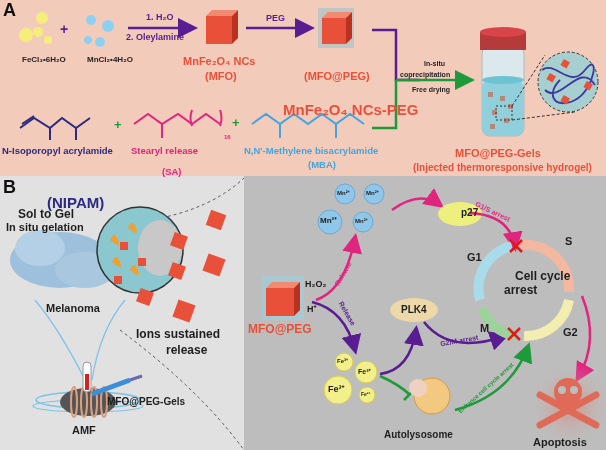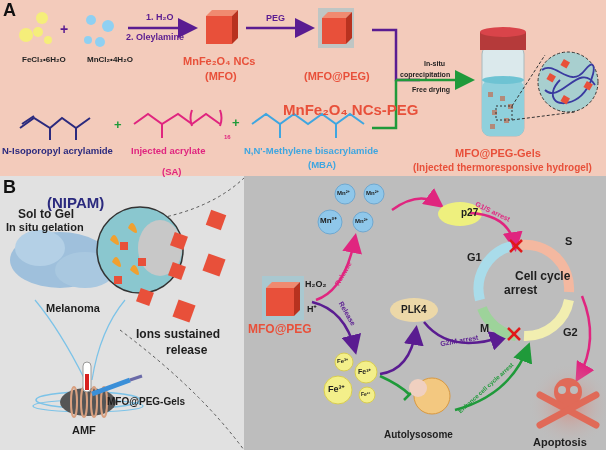--- a/index.html
+++ b/index.html
@@ -245,21 +245,21 @@
 <span class="t red" style="left:283px;top:56px;font-size:15px;margin-top:46px;">MnFe₂O₄ NCs-PEG</span>
 <span class="t red" style="left:304px;top:71px;font-size:11px;">(MFO@PEG)</span>
 <span class="t dark" style="left:424px;top:60px;font-size:7px;">In-situ</span>
 <span class="t dark" style="left:400px;top:71px;font-size:7px;">coprecipitation</span>
 <span class="t dark" style="left:412px;top:86px;font-size:7px;">Free drying</span>
 <span class="t green" style="left:114px;top:118px;font-size:13px;">+</span>
 <span class="t green" style="left:232px;top:116px;font-size:13px;">+</span>
 <span class="t pink" style="left:224px;top:134px;font-size:6px;">16</span>
 <span class="t navy" style="left:2px;top:146px;font-size:9.5px;">N-Isoporopyl acrylamide</span>
 <span class="t navy" style="left:47px;top:160px;font-size:15px;margin-top:35px;">(NIPAM)</span>
-<span class="t pink" style="left:131px;top:146px;font-size:9.5px;">Injected acrylate</span>
+<span class="t pink" style="left:131px;top:146px;font-size:9.5px;">Stearyl release</span>
 <span class="t pink" style="left:162px;top:160px;font-size:9.5px;margin-top:7px;">(SA)</span>
 <span class="t cyan" style="left:236px;top:146px;font-size:9.5px;padding-left:8px;">N,N'-Methylene bisacrylamide</span>
 <span class="t cyan" style="left:308px;top:160px;font-size:9.5px;">(MBA)</span>
 <span class="t red" style="left:455px;top:148px;font-size:11px;">MFO@PEG-Gels</span>
 <span class="t red" style="left:413px;top:163px;font-size:10px;">(Injected thermoresponsive hydrogel)</span>
 
 <span class="t panel-letter" style="left:3px;top:178px;">B</span>
 <span class="t dark" style="left:18px;top:208px;font-size:12px;">Sol to Gel</span>
 <span class="t dark" style="left:6px;top:222px;font-size:11px;">In situ gelation</span>
 <span class="t dark" style="left:46px;top:303px;font-size:11px;">Melanoma</span>

